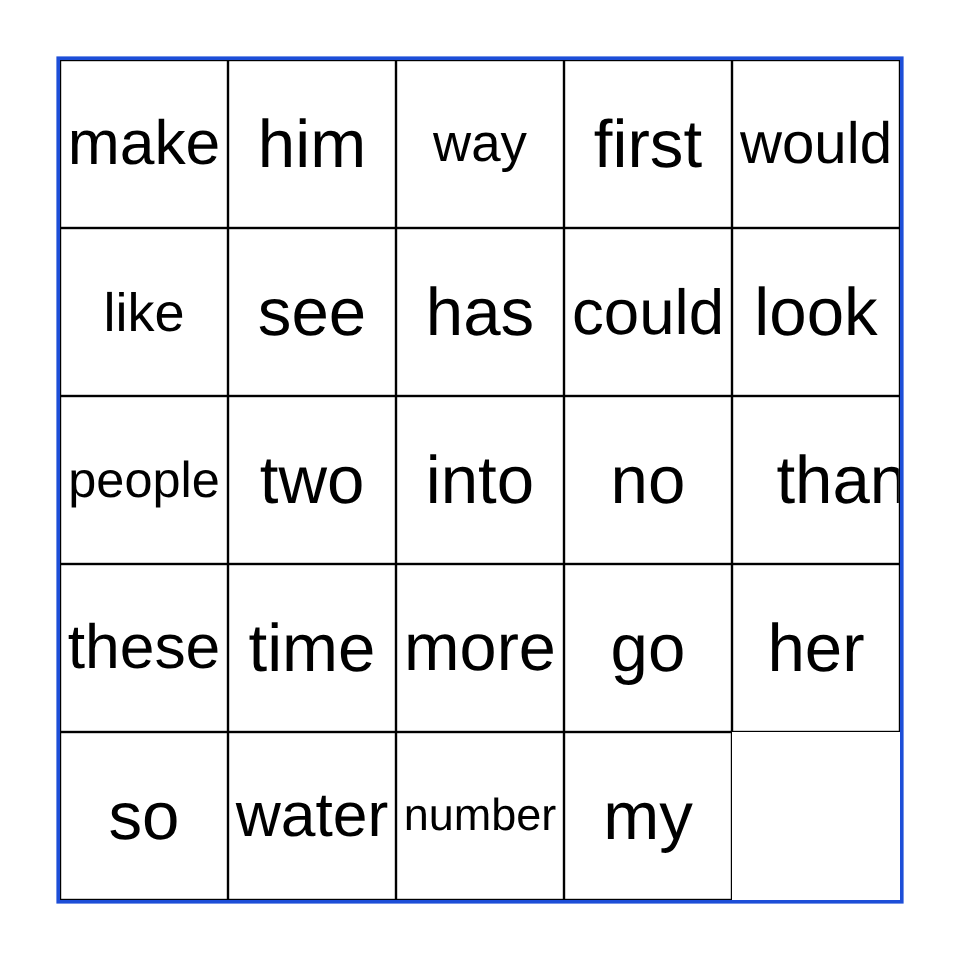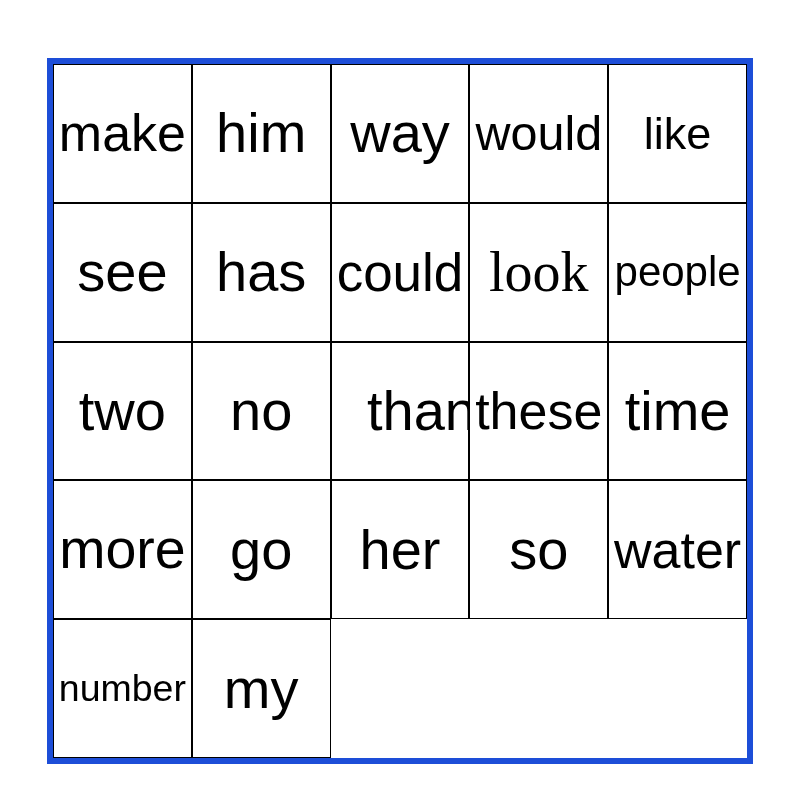--- a/index.html
+++ b/index.html
@@ -7,25 +7,25 @@
     padding: 0;
     width: 800px;
     height: 800px;
     background: #ffffff;
     font-family: "Liberation Sans", sans-serif;
     position: relative;
   }
   .bingo-card {
     position: absolute;
     left: 47px;
-    top: 58px;
+    top: 47px;
     width: 706px;
     height: 706px;
     box-sizing: border-box;
-    border: 6px solid #1d4ed8;
+    border: 3px solid #1d4ed8;
     display: grid;
     grid-template-columns: repeat(5, 1fr);
     grid-template-rows: repeat(5, 1fr);
     background: #ffffff;
   }
   .cell {
     box-sizing: border-box;
     border: 1px solid #000000;
     display: flex;
     align-items: center;
@@ -44,45 +44,51 @@
 <body>
 
 <div class="bingo-card" id="bingo-card">
     <div class="cell">
       <span class="word" style="font-size: 52px;">make</span>
     </div>
     <div class="cell">
       <span class="word" style="font-size: 56px;">him</span>
     </div>
     <div class="cell">
-      <span class="word" style="font-size: 56px;">way</span>
+      <span class="word" style="font-size: 44px;">way</span>
+    </div>
+    <div class="cell">
+      <span class="word" style="font-size: 56px;">first</span>
     </div>
     <div class="cell">
       <span class="word" style="font-size: 48.5px;">would</span>
     </div>
     <div class="cell">
       <span class="word" style="font-size: 45px;">like</span>
     </div>
     <div class="cell">
       <span class="word" style="font-size: 56px;">see</span>
     </div>
     <div class="cell">
       <span class="word" style="font-size: 56px;">has</span>
     </div>
     <div class="cell">
       <span class="word" style="font-size: 53px;">could</span>
     </div>
     <div class="cell">
-      <span class="word" style="font-size: 56px; font-family: Liberation Serif, serif;">look</span>
+      <span class="word" style="font-size: 56px;">look</span>
     </div>
     <div class="cell">
       <span class="word" style="font-size: 42px;">people</span>
     </div>
     <div class="cell">
       <span class="word" style="font-size: 56px;">two</span>
+    </div>
+    <div class="cell">
+      <span class="word" style="font-size: 56px;">into</span>
     </div>
     <div class="cell">
       <span class="word" style="font-size: 56px;">no</span>
     </div>
     <div class="cell">
       <span class="word" style="font-size: 56px; margin-left: 43px;">than</span>
     </div>
     <div class="cell">
       <span class="word" style="font-size: 52px;">these</span>
     </div>

